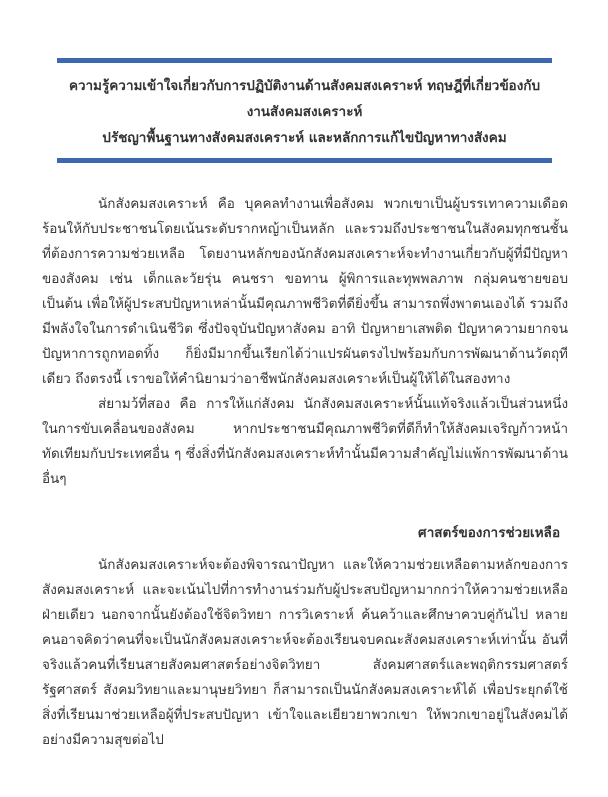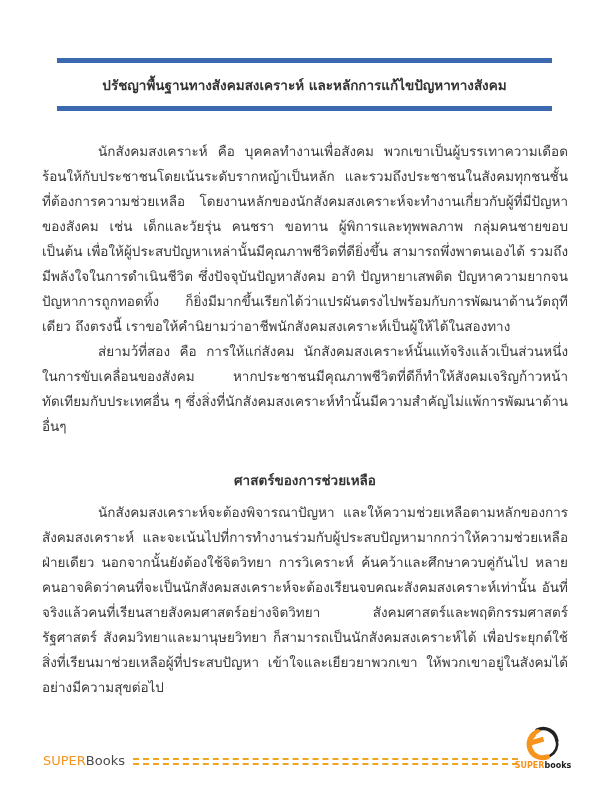--- a/index.html
+++ b/index.html
@@ -32,21 +32,21 @@
     line-height: 25px;
     text-align: justify;
   }
   .body-text p { margin: 0; text-indent: 56px; }
   .body-text p .lead { font-weight: normal; }
   .section-heading {
     font-size: 13.5px;
     font-weight: bold;
     color: #333333;
     margin: 29px 8px 7px;
-    text-align: center;
+    text-align: right;
   }
 
   
   .footer {
     position: absolute;
     left: 43px;
     right: 36px;
     top: 724px;
     display: flex;
     align-items: flex-end;
@@ -85,40 +85,27 @@
   }
 </style>
 </head>
 <body>
 
 <div class="page">
 
   <div class="title-block">
     <div class="rule"></div>
     <div class="title-lines">
+      <div>ความรู้ความเข้าใจเกี่ยวกับการปฏิบัติงานด้านสังคมสงเคราะห์ ทฤษฎีที่เกี่ยวข้องกับงานสังคมสงเคราะห์</div>
       <div>ปรัชญาพื้นฐานทางสังคมสงเคราะห์ และหลักการแก้ไขปัญหาทางสังคม</div>
     </div>
     <div class="rule"></div>
   </div>
 
   <div class="body-text">
     <p><span class="lead">นักสังคมสงเคราะห์</span> <span>คือ บุคคลทำงานเพื่อสังคม พวกเขาเป็นผู้บรรเทาความเดือดร้อนให้กับประชาชนโดยเน้นระดับรากหญ้าเป็นหลัก และรวมถึงประชาชนในสังคมทุกชนชั้นที่ต้องการความช่วยเหลือ โดยงานหลักของนักสังคมสงเคราะห์จะทำงานเกี่ยวกับผู้ที่มีปัญหาของสังคม เช่น เด็กและวัยรุ่น คนชรา ขอทาน ผู้พิการและทุพพลภาพ กลุ่มคนชายขอบ เป็นต้น เพื่อให้ผู้ประสบปัญหาเหล่านั้นมีคุณภาพชีวิตที่ดียิ่งขึ้น สามารถพึ่งพาตนเองได้ รวมถึงมีพลังใจในการดำเนินชีวิต ซึ่งปัจจุบันปัญหาสังคม อาทิ ปัญหายาเสพติด ปัญหาความยากจน ปัญหาการถูกทอดทิ้ง ก็ยิ่งมีมากขึ้นเรียกได้ว่าแปรผันตรงไปพร้อมกับการพัฒนาด้านวัตถุทีเดียว ถึงตรงนี้ เราขอให้คำนิยามว่าอาชีพนักสังคมสงเคราะห์เป็นผู้ให้ได้ในสองทาง</span></p>
     <p><span class="lead">ส่ยามว้ที่สอง</span> <span>คือ การให้แก่สังคม นักสังคมสงเคราะห์นั้นแท้จริงแล้วเป็นส่วนหนึ่งในการขับเคลื่อนของสังคม หากประชาชนมีคุณภาพชีวิตที่ดีก็ทำให้สังคมเจริญก้าวหน้าทัดเทียมกับประเทศอื่น ๆ ซึ่งสิ่งที่นักสังคมสงเคราะห์ทำนั้นมีความสำคัญไม่แพ้การพัฒนาด้านอื่นๆ</span></p>
     <div class="section-heading">ศาสตร์ของการช่วยเหลือ</div>
     <p>นักสังคมสงเคราะห์จะต้องพิจารณาปัญหา และให้ความช่วยเหลือตามหลักของการสังคมสงเคราะห์ และจะเน้นไปที่การทำงานร่วมกับผู้ประสบปัญหามากกว่าให้ความช่วยเหลือฝ่ายเดียว นอกจากนั้นยังต้องใช้จิตวิทยา การวิเคราะห์ ค้นคว้าและศึกษาควบคู่กันไป หลายคนอาจคิดว่าคนที่จะเป็นนักสังคมสงเคราะห์จะต้องเรียนจบคณะสังคมสงเคราะห์เท่านั้น อันที่จริงแล้วคนที่เรียนสายสังคมศาสตร์อย่างจิตวิทยา สังคมศาสตร์และพฤติกรรมศาสตร์ รัฐศาสตร์ สังคมวิทยาและมานุษยวิทยา ก็สามารถเป็นนักสังคมสงเคราะห์ได้ เพื่อประยุกต์ใช้สิ่งที่เรียนมาช่วยเหลือผู้ที่ประสบปัญหา เข้าใจและเยียวยาพวกเขา ให้พวกเขาอยู่ในสังคมได้อย่างมีความสุขต่อไป</p>
   </div>
 
-  <div class="footer">
-    <span class="brand"><span class="orange">SUPER</span><span class="dark-gray">Books</span></span>
-    <div class="dashes"></div>
-    <div class="logo">
-      <svg viewBox="0 0 44 44" aria-hidden="true">
-        <path d="M15 7 A16 16 0 0 1 38 19" stroke="#222222" stroke-width="4" fill="none" stroke-linecap="round"></path>
-        <path d="M38 19 A16 16 0 0 1 30 37" stroke="#222222" stroke-width="3" fill="none" stroke-linecap="round"></path>
-        <path d="M16 9 A15 15 0 0 0 27 38" stroke="#f7941d" stroke-width="6" fill="none" stroke-linecap="round"></path>
-        <rect x="5" y="17" width="18" height="6" rx="1" fill="#f7941d" transform="rotate(-16 14 20)"></rect>
-        <path d="M14 14 A10 10 0 0 1 30 13" stroke="#ffffff" stroke-width="1.5" fill="none"></path>
-      </svg>
-      <div class="logo-text"><span class="orange">SUPER</span><span>books</span></div>
-    </div>
-  </div>
 
 </div>
 
 </body></html>

